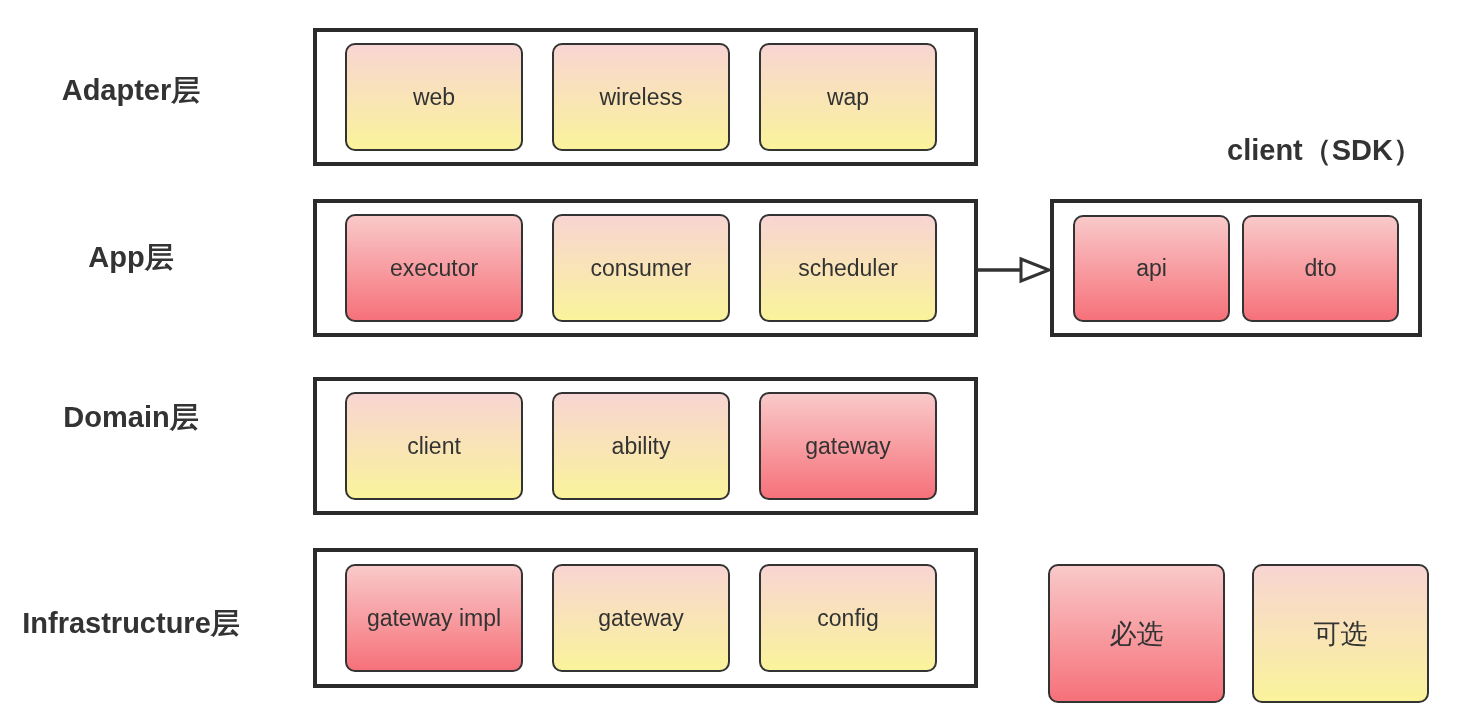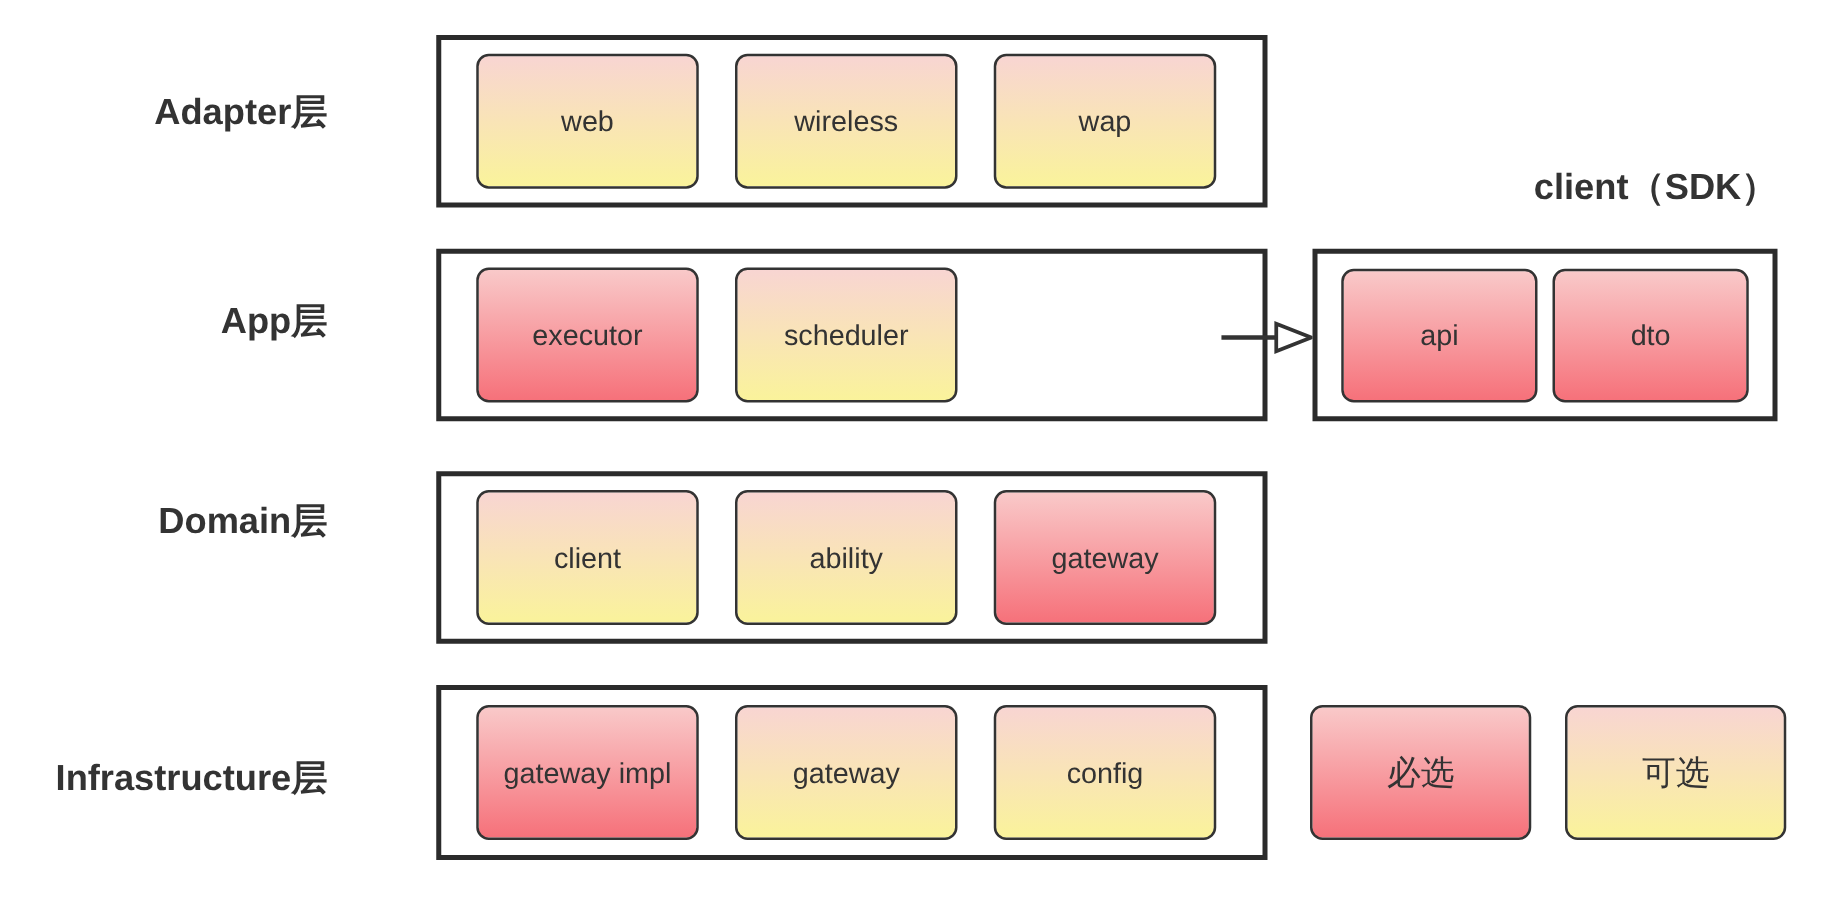--- a/index.html
+++ b/index.html
@@ -13,40 +13,39 @@
     width: 1476px;
     height: 722px;
     background: var(--background, #ffffff);
     overflow: hidden;
     color: var(--text, #333333);
   }
   .layer-label {
     position: absolute;
     left: 0;
     width: 262px;
-    text-align: right;
+    text-align: center;
     font-size: 29px;
     font-weight: 600;
     line-height: 40px;
     color: var(--text, #333333);
     white-space: nowrap;
   }
   .layer-container {
     position: absolute;
     left: 313px;
     width: 665px;
     height: 138px;
     box-sizing: border-box;
     border: 4px solid var(--container-border, #2b2b2b);
     background: #ffffff;
     display: flex;
     align-items: center;
     padding-left: 28px;
     gap: 29px;
-    margin-left: 36px;
   }
   .module {
     width: 178px;
     height: 108px;
     box-sizing: border-box;
     border: 2px solid var(--box-border, #333333);
     border-radius: 10px;
     display: flex;
     align-items: center;
     justify-content: center;
@@ -96,21 +95,21 @@
     position: absolute;
     left: 977px;
     top: 254px;
     width: 76px;
     height: 32px;
   }
   .legend-box {
     position: absolute;
     top: 564px;
     width: 177px;
-    height: 108px;
+    height: 139px;
     box-sizing: border-box;
     border: 2px solid var(--box-border, #333333);
     border-radius: 10px;
     display: flex;
     align-items: center;
     justify-content: center;
     font-size: 27px;
     color: var(--text, #333333);
   }
   .legend-required { left: 1048px; }
@@ -127,20 +126,21 @@
   <div class="layer-label" style="top:603px">Infrastructure层</div>
 
   <div class="layer-container" style="top:28px">
     <div class="module variant-optional">web</div>
     <div class="module variant-optional">wireless</div>
     <div class="module variant-optional">wap</div>
   </div>
 
   <div class="layer-container" style="top:199px">
     <div class="module variant-required">executor</div>
+    <div class="module variant-optional">consumer</div>
     <div class="module variant-optional">scheduler</div>
   </div>
 
   <div class="layer-container" style="top:377px">
     <div class="module variant-optional">client</div>
     <div class="module variant-optional">ability</div>
     <div class="module variant-required">gateway</div>
   </div>
 
   <div class="layer-container" style="top:548px;height:140px">

